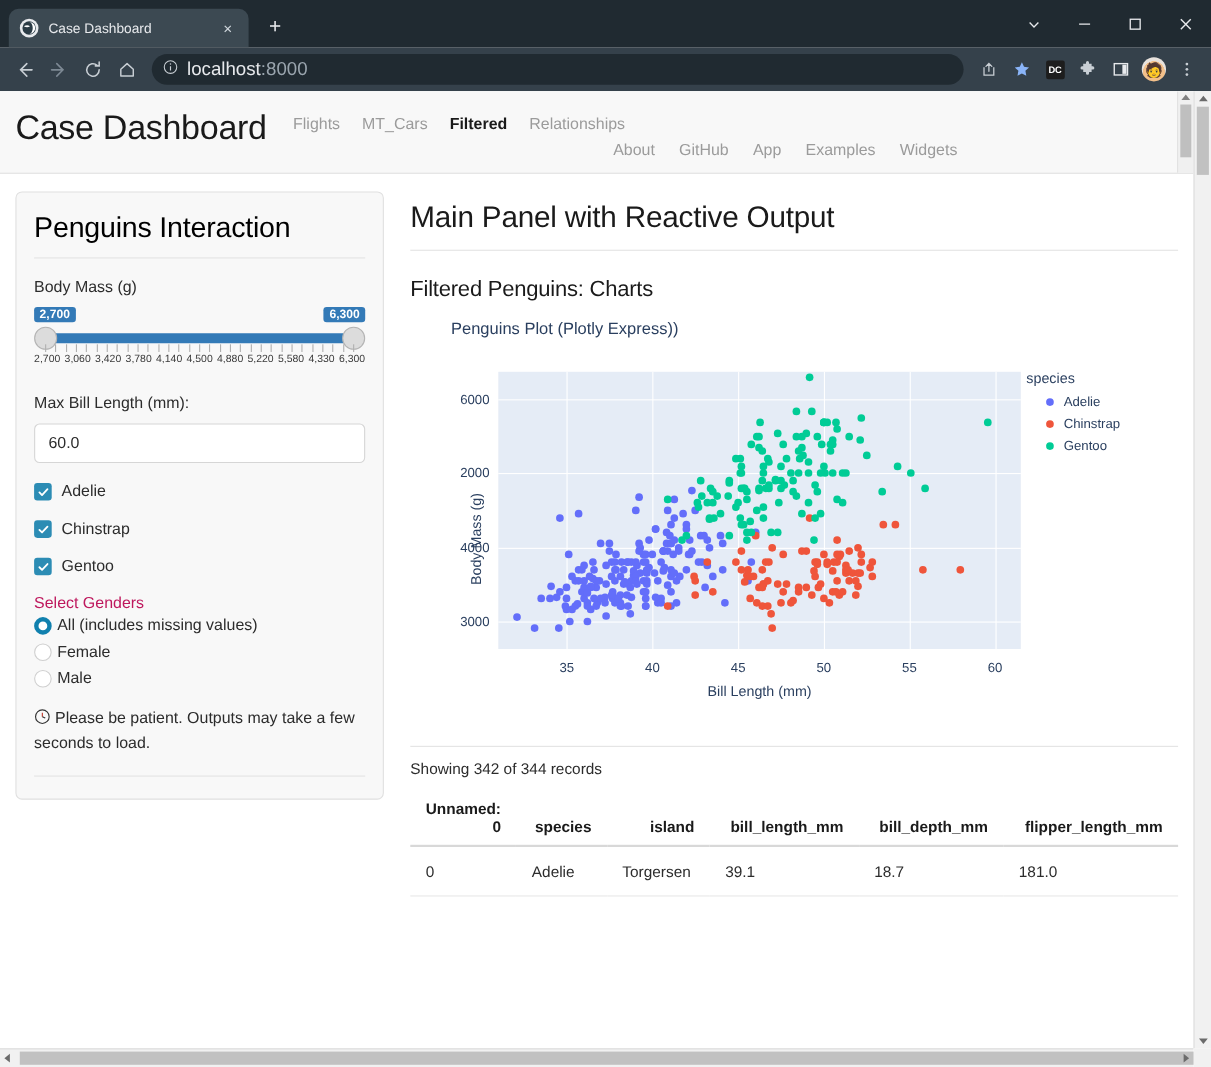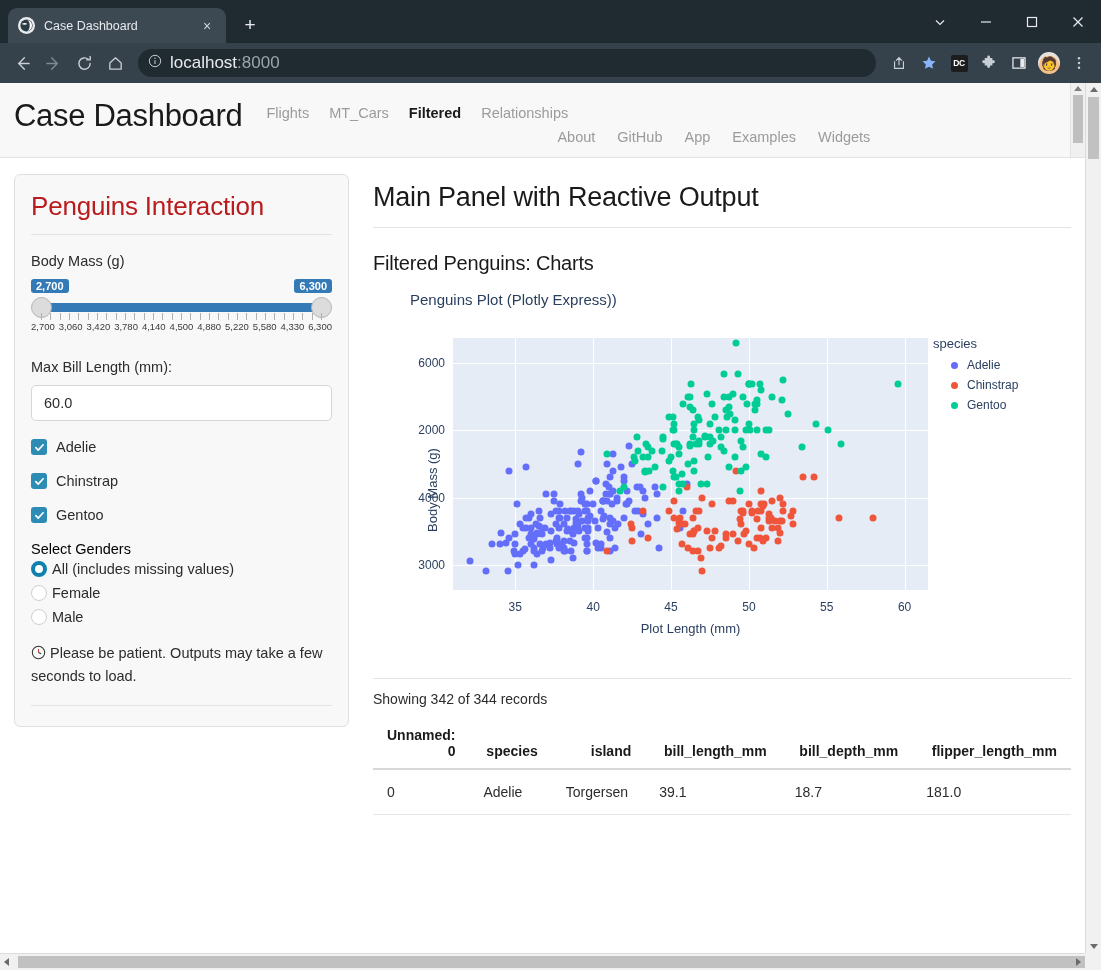--- a/index.html
+++ b/index.html
@@ -122,21 +122,21 @@
   
   .content { display:flex; padding:16px 14px 0 14px; gap:24px; }
 
   
   .sidebar {
     width:335px; flex:0 0 335px; background:#f8f8f8;
     border:1px solid #e0e0e0; border-radius:6px;
     padding:16px 16px 20px 16px; align-self:flex-start;
   }
   .sb-title {
-    font-size:26px; color:#b91c1c; font-weight:400; padding:0 0 12px 0;
+    font-size:26px; color:#000000; font-weight:400; padding:0 0 12px 0;
     border-bottom:1px solid #e3e3e3; margin:0 0 18px 0; letter-spacing:-0.2px;
   }
   .field-label { font-size:14.5px; color:#2c2c2c; margin-bottom:10px; }
 
   
   .slider-wrap { position:relative; height:62px; margin-bottom:18px; }
   .slider-bubble {
     position:absolute; top:0; background:#337ab7; color:#fff; font-size:11px;
     font-weight:bold; padding:1px 5px; border-radius:3px; white-space:nowrap;
   }
@@ -177,21 +177,21 @@
     position:relative;
   }
   .cbox.focused::after {
     content:""; position:absolute; inset:-4px; border-radius:6px;
     background:rgba(44,140,180,0.22); z-index:-1;
   }
   .cbox svg { display:block; }
   .check-row span { font-size:14.5px; color:#2c2c2c; }
 
   
-  .radio-group-label { font-size:14.5px; color:#000000; margin-bottom:4px; }
+  .radio-group-label { font-size:14.5px; color:#be185d; margin-bottom:4px; }
   .radio-row { display:flex; align-items:center; gap:5px; margin-bottom:8px; }
   .rbox {
     width:16px; height:16px; border-radius:50%; background:#fff;
     border:1px solid #cfcfcf; flex:0 0 16px; display:flex;
     align-items:center; justify-content:center;
   }
   .rbox.sel { border:4px solid #1080AE; background:#fff; }
   .radio-row span { font-size:14.5px; color:#2c2c2c; }
 
   
@@ -967,21 +967,21 @@
                   <div class="pt" style="left: 49.8361%; top: 42.6862%; background: rgb(0, 204, 150);"></div>
                   <div class="pt" style="left: 79.0164%; top: 36.7021%; background: rgb(0, 204, 150);"></div>
                   <div class="pt" style="left: 44.2623%; top: 40.0266%; background: rgb(0, 204, 150);"></div>
                   <div class="pt" style="left: 58.3607%; top: 30.0532%; background: rgb(0, 204, 150);"></div>
                   <div class="pt" style="left: 53.1148%; top: 38.6968%; background: rgb(0, 204, 150);"></div>
                   <div class="pt" style="left: 51.8033%; top: 40.6915%; background: rgb(0, 204, 150);"></div>
                   <div class="pt" style="left: 63.6066%; top: 28.7234%; background: rgb(0, 204, 150);"></div>
                   <div class="pt" style="left: 46.5574%; top: 55.3191%; background: rgb(0, 204, 150);"></div>
                   <div class="pt" style="left: 61.9672%; top: 26.0638%; background: rgb(0, 204, 150);"></div>
                 </div>
-              <div class="xlabel">Plot Length (mm)</div>
+              <div class="xlabel">Bill Length (mm)</div>
               <div class="legend">
                 <div class="legend-title">species</div>
                 <div class="legend-item">
                   <span class="legend-dot" style="background:#636EFA"></span>
                   <span class="legend-label">Adelie</span>
                 </div>
                 <div class="legend-item">
                   <span class="legend-dot" style="background:#EF553B"></span>
                   <span class="legend-label">Chinstrap</span>
                 </div>

